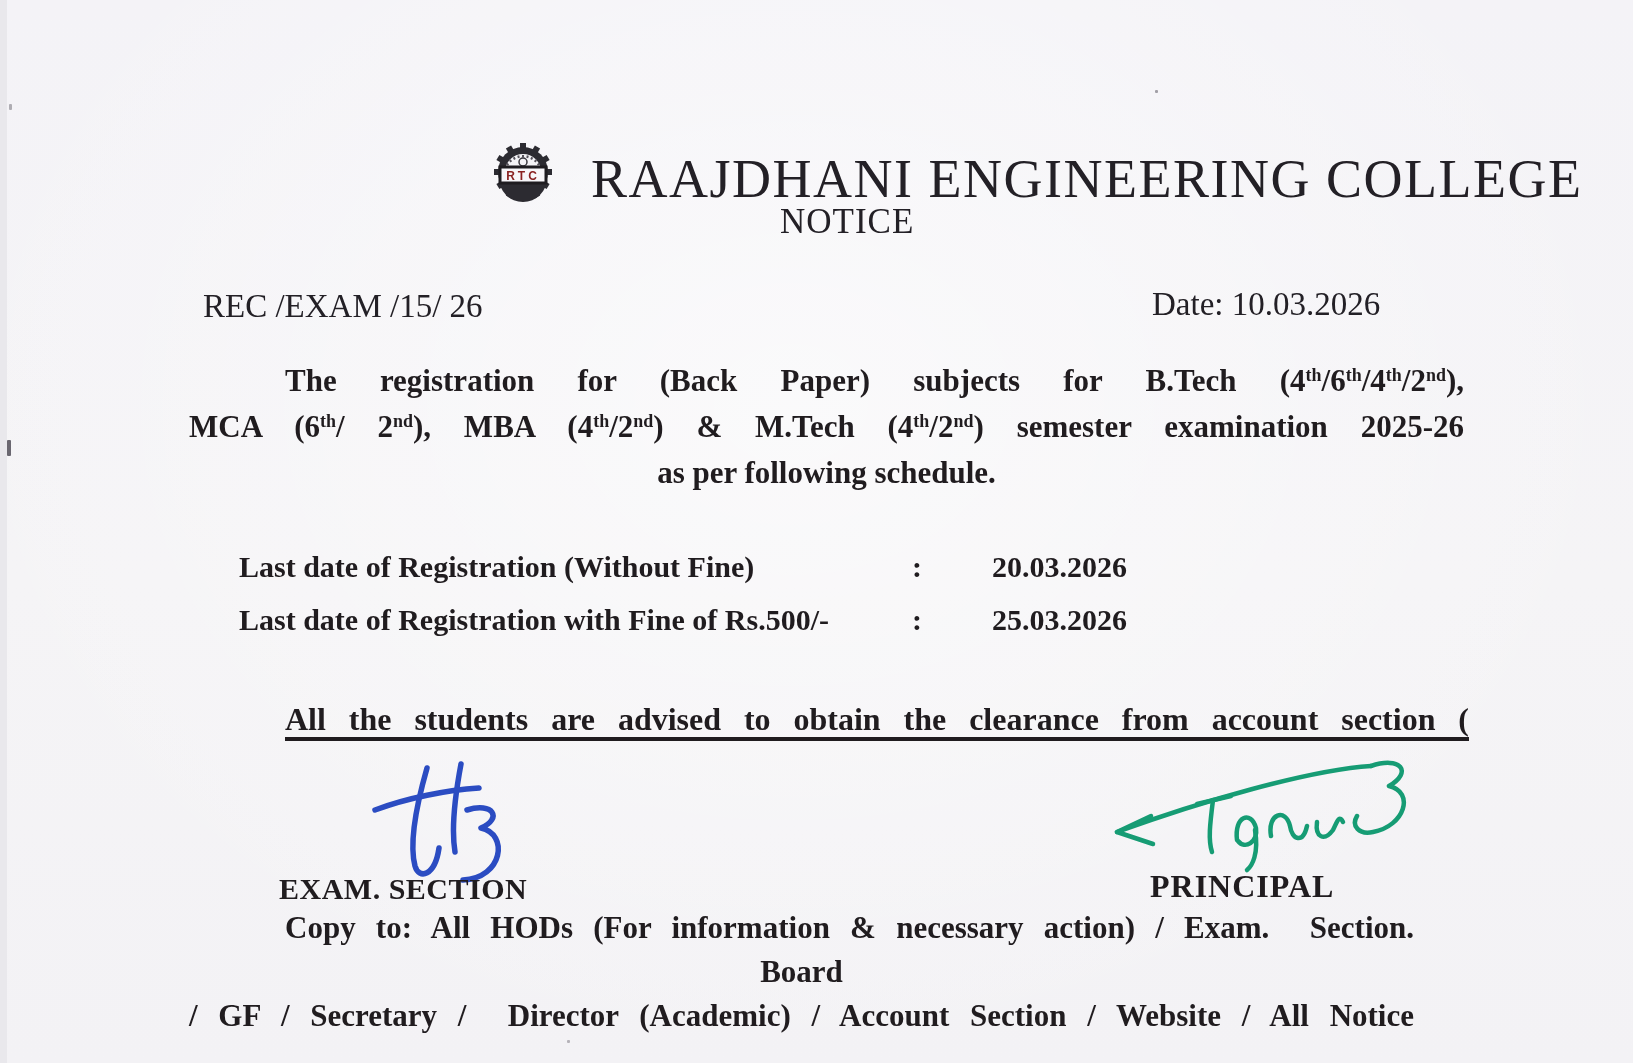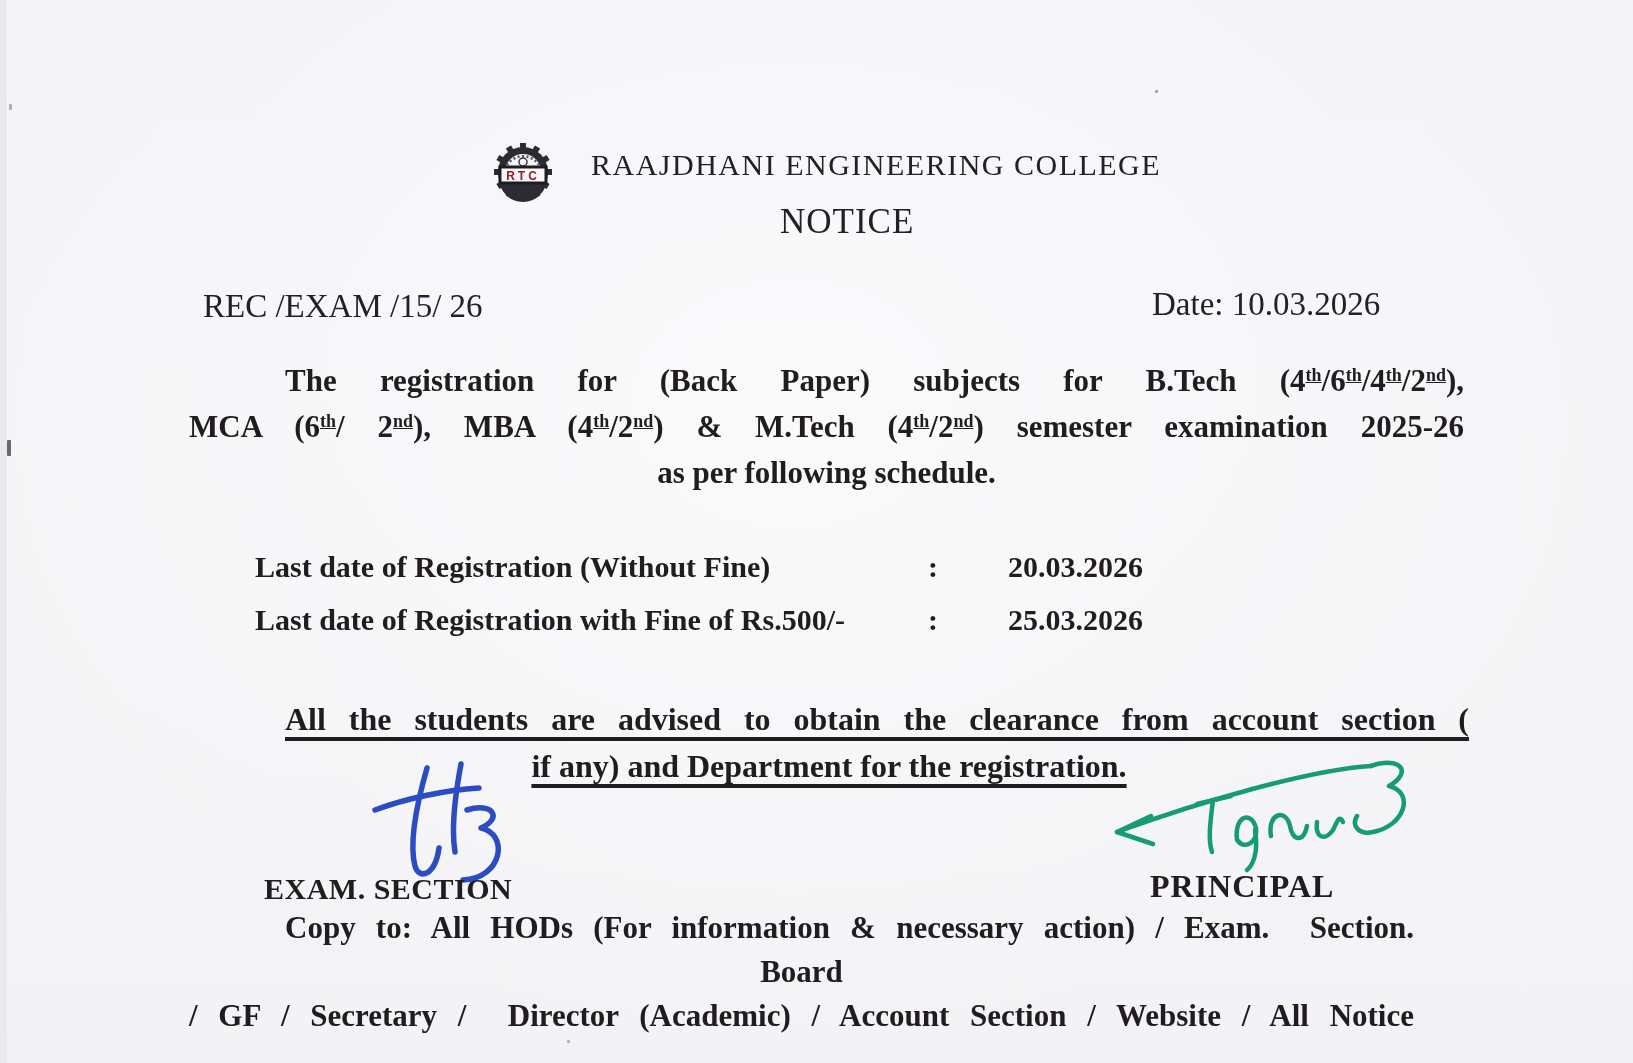--- a/index.html
+++ b/index.html
@@ -11,46 +11,46 @@
   .page{
     position:relative;width:1633px;height:1063px;
     background:
       radial-gradient(ellipse at 48% 38%, rgba(255,255,255,.55), rgba(255,255,255,0) 72%),
       linear-gradient(180deg,#f4f3f7 0%,#f5f4f6 55%,#f3f2f5 100%);
     color:#201c1f;
     margin-left:7px;
   }
   .abs{position:absolute;}
   .college-title{
-    left:584px;top:148px;font-size:30px;letter-spacing:1.5px;
+    left:584px;top:148px;font-size:54px;letter-spacing:1.5px;
     color:#232026;white-space:nowrap;
   }
   .notice-label{left:773px;top:202px;font-size:35px;letter-spacing:1px;color:#232026;}
   .ref-number{left:196px;top:288px;font-size:33px;color:#232026;}
   .date-line{left:1145px;top:286px;font-size:33px;color:#232026;}
 
   .para{left:182px;top:358px;width:1275px;font-size:31px;line-height:46px;font-weight:700;}
   .advisory{left:182px;top:696px;width:1280px;font-size:32px;line-height:47px;font-weight:700;}
   .copyto{left:182px;top:906px;width:1225px;font-size:31px;line-height:44px;font-weight:700;}
 
   .tline{text-align:center;}
   .tline.jlast{text-align:justify;text-align-last:justify;}
   .tline.indent{text-indent:96px;}
-  .tline sup{font-size:.58em;line-height:0;position:relative;top:-.55em;vertical-align:baseline;text-decoration:underline;}
+  .tline sup{font-size:.58em;line-height:0;position:relative;top:-.55em;vertical-align:baseline;}
   .u{text-decoration:underline;text-decoration-thickness:3.5px;text-underline-offset:7px;}
 
-  .schedule{left:248px;top:550px;width:1060px;font-size:30px;font-weight:700;}
+  .schedule{left:232px;top:550px;width:1060px;font-size:30px;font-weight:700;}
   .srow{display:flex;margin-bottom:19px;}
   .s-label{width:673px;}
   .s-sep{width:80px;}
   .s-value{flex:1;}
 
   .sig-left{left:350px;top:748px;width:170px;height:145px;}
   .sig-right{left:1072px;top:740px;width:345px;height:135px;}
-  .exam-section{left:257px;top:872px;font-size:30px;font-weight:700;letter-spacing:.5px;}
+  .exam-section{left:272px;top:872px;font-size:30px;font-weight:700;letter-spacing:.5px;}
   .principal{left:1143px;top:868px;font-size:32px;font-weight:700;letter-spacing:1px;}
 
   .logo{left:473px;top:138px;width:86px;height:80px;}
   .speck{position:absolute;background:#6a6770;border-radius:1px;}
   svg{display:block;}
 </style>
 </head>
 <body>
 
 <div class="page">
@@ -104,21 +104,20 @@
       </div>
       <div class="srow">
         <div class="s-label">Last date of Registration with Fine of Rs.500/-</div>
         <div class="s-sep">:</div>
         <div class="s-value">25.03.2026</div>
       </div>
     </div>
 
   <div class="abs advisory">
       <div class="tline indent jlast"><span class="u"><span>All the students are advised to obtain the clearance from account section (</span></span></div>
-      <div class="tline"><span class="u"><span>if any) and Department for the registration.</span></span></div>
     </div>
 
   <svg class="abs sig-left" viewBox="0 0 170 145" aria-hidden="true">
     <g fill="none" stroke-width="5.5" stroke-linecap="round" stroke-linejoin="round" stroke="#2b4cc2">
       <path d="M 70 20 C 60 55 52 95 58 118 C 62 132 78 128 82 100"></path>
       <path d="M 18 62 C 50 50 90 42 122 40"></path>
       <path d="M 104 16 C 98 48 94 80 98 104"></path>
       <path d="M 110 62 C 136 54 146 70 124 80 C 152 86 146 130 106 132"></path>
     </g>
   </svg>

